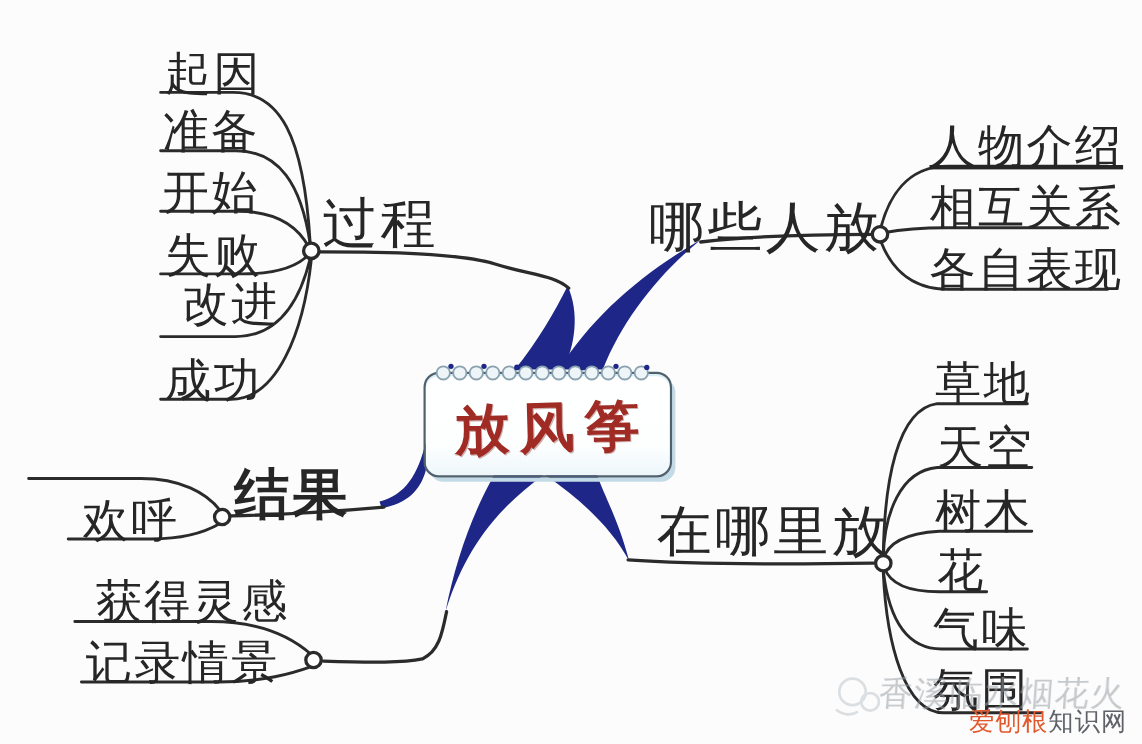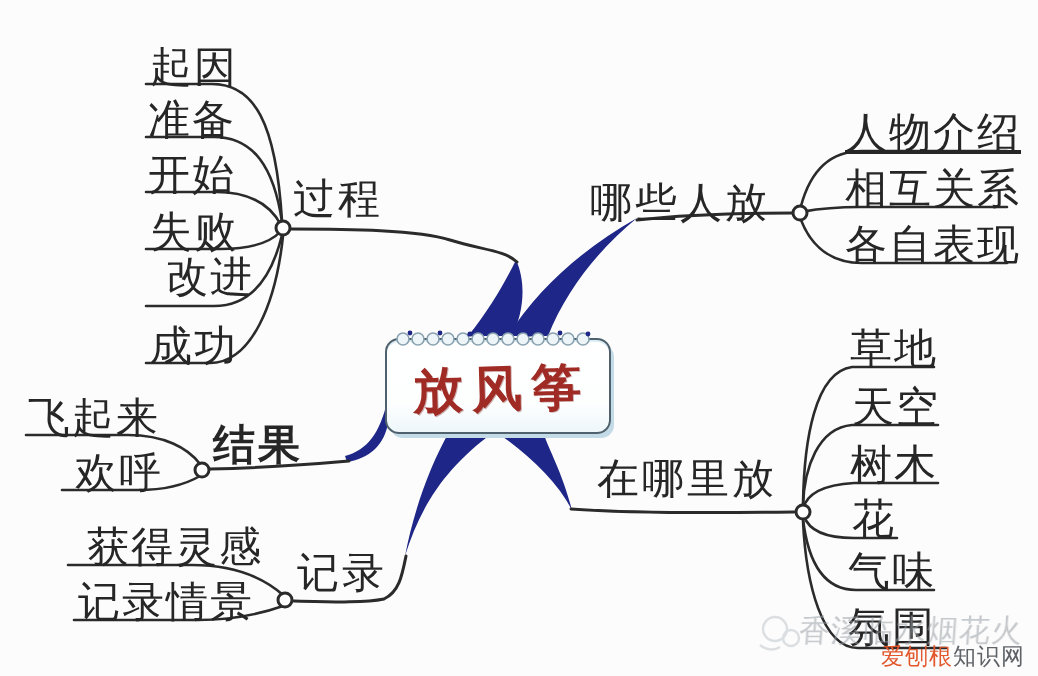--- a/index.html
+++ b/index.html
@@ -8,21 +8,21 @@
     background:#fcfcfc;
     font-family:"Liberation Sans", sans-serif;
     position:relative;
   }
   .stage{position:absolute;inset:0;width:1038px;height:676px;}
   svg.wires{position:absolute;left:0;top:0;}
   .lbl{
     position:absolute;white-space:nowrap;line-height:1;
     color:#262626;font-size:42px;letter-spacing:2px;
   }
-  .lbl.main{font-size:42px;letter-spacing:3px;text-align:center;}
+  .lbl.main{font-size:50px;letter-spacing:3px;text-align:center;}
   .center-box{
     position:absolute;left:385px;top:338px;width:222px;height:92px;
     background:linear-gradient(180deg,#ffffff 0%,#fdffff 70%,#eef6fa 100%);
     border:2.5px solid #4e616d;border-radius:14px;
     box-shadow:4px 5px 0 -1px #c2dbe7, inset 0 2px 0 #dcedf4;
     display:flex;align-items:center;justify-content:center;
   }
   .center-title{
     font-size:50px;font-weight:bold;color:#a02a24;
     letter-spacing:9px;padding-top:6px;padding-left:6px;
@@ -140,35 +140,33 @@
         <circle cx="500" cy="333" r="2.4"></circle>
       <circle cx="530" cy="334" r="2.6"></circle>
         <circle cx="560" cy="333" r="2.4"></circle>
       <circle cx="588" cy="334" r="2.4"></circle>
     </g>
   </svg>
 
   <div class="lbl main" style="left:293px;top:178px;">过程</div>
   <div class="lbl main" style="left:590px;top:162px;margin-top:20px;">哪些人放</div>
   <div class="lbl main" style="left:213px;top:424px;font-weight:bold;">结果</div>
-  <div class="lbl main" style="left:297px;top:552px;">记录</div>
   <div class="lbl main" style="left:597px;top:458px;">在哪里放</div>
 
   <div class="lbl" style="left:150px;top:46px;">起因</div>
   <div class="lbl" style="left:148px;top:99px;">准备</div>
   <div class="lbl" style="left:148px;top:154px;">开始</div>
   <div class="lbl" style="left:150px;top:211px;">失败</div>
   <div class="lbl" style="left:148px;top:256px;margin-left:18px;">改进</div>
   <div class="lbl" style="left:150px;top:325px;">成功</div>
 
   <div class="lbl" style="left:845px;top:112px;text-decoration:underline;">人物介绍</div>
   <div class="lbl" style="left:845px;top:168px;">相互关系</div>
   <div class="lbl" style="left:845px;top:224px;">各自表现</div>
 
-  <div class="lbl" style="left:28px;top:397px;">飞起来</div>
   <div class="lbl" style="left:75px;top:452px;">欢呼</div>
 
   <div class="lbl" style="left:72px;top:526px;margin-left:15px;">获得灵感</div>
   <div class="lbl" style="left:78px;top:581px;">记录情景</div>
 
   <div class="lbl" style="left:850px;top:328px;">草地</div>
   <div class="lbl" style="left:852px;top:386px;">天空</div>
   <div class="lbl" style="left:850px;top:444px;">树木</div>
   <div class="lbl" style="left:852px;top:498px;">花</div>
   <div class="lbl" style="left:848px;top:551px;">气味</div>

